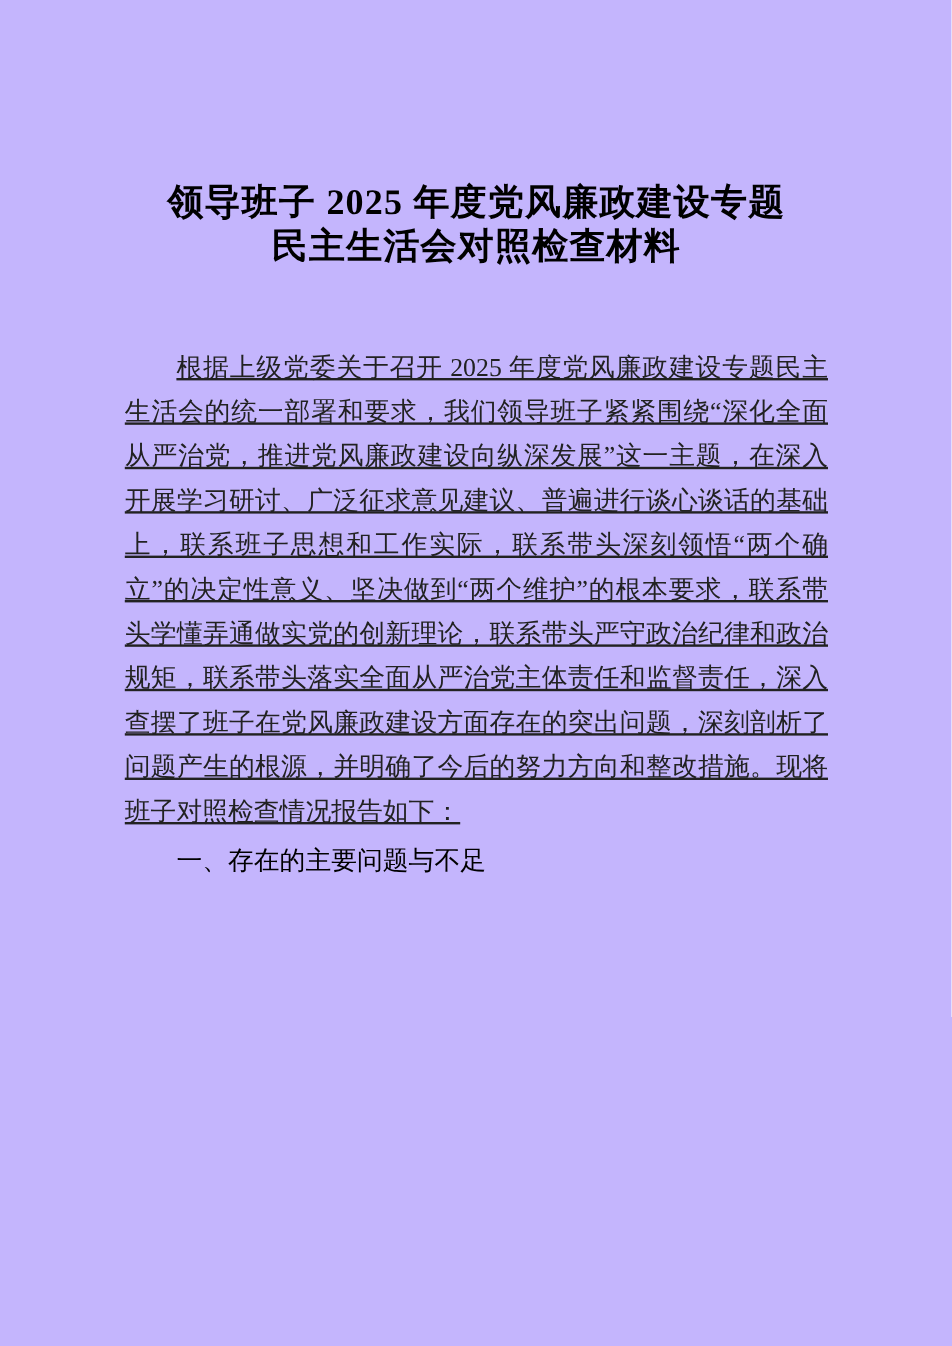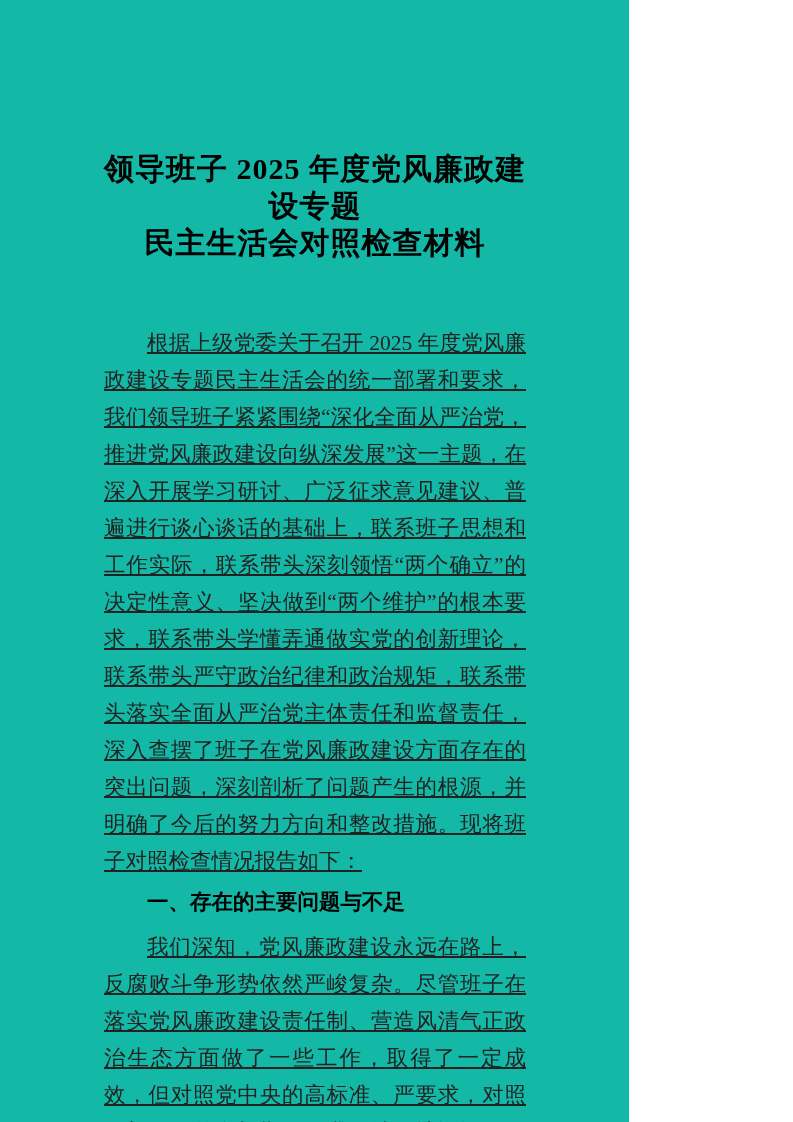--- a/index.html
+++ b/index.html
@@ -2,23 +2,23 @@
 <html><head>
 <meta charset="utf-8">
 <style>
   html, body {
     margin: 0;
     padding: 0;
     background: #ffffff;
   }
   .page {
     position: relative;
-    width: 629px;
+    width: 793px;
     height: 1122px;
-    background: #14b8a6;
+    background: #c4b5fd;
     box-sizing: border-box;
     padding: 150px 103px 0 104px;
     overflow: hidden;
     font-family: "Liberation Serif", "DejaVu Serif", serif;
   }
   .doc-title {
     margin: 0 0 64px 0;
     text-align: center;
     font-size: 30px;
     line-height: 37px;
@@ -33,37 +33,36 @@
     margin: 0;
     font-size: 21.5px;
     line-height: 37px;
     color: #222222;
     text-align: justify;
     text-indent: 2em;
     word-break: break-all;
     text-decoration: underline;
   }
   .section-heading {
-    margin: 4px 0 8px 0;
+    margin: 4px 0 24px 0;
     font-size: 21.5px;
     line-height: 37px;
-    font-weight: 700;
+    font-weight: 400;
     color: #000000;
     text-indent: 2em;
   }
 </style>
 </head>
 <body>
 
 <div class="page">
 
   <h1 class="doc-title">
     <span class="title-line">领导班子 2025 年度党风廉政建设专题</span>
     <span class="title-line">民主生活会对照检查材料</span>
   </h1>
 
   <p class="para">根据上级党委关于召开 2025 年度党风廉政建设专题民主生活会的统一部署和要求，我们领导班子紧紧围绕“深化全面从严治党，推进党风廉政建设向纵深发展”这一主题，在深入开展学习研讨、广泛征求意见建议、普遍进行谈心谈话的基础上，联系班子思想和工作实际，联系带头深刻领悟“两个确立”的决定性意义、坚决做到“两个维护”的根本要求，联系带头学懂弄通做实党的创新理论，联系带头严守政治纪律和政治规矩，联系带头落实全面从严治党主体责任和监督责任，深入查摆了班子在党风廉政建设方面存在的突出问题，深刻剖析了问题产生的根源，并明确了今后的努力方向和整改措施。现将班子对照检查情况报告如下：</p>
 
   <h2 class="section-heading">一、存在的主要问题与不足</h2>
 
-  <p class="para">我们深知，党风廉政建设永远在路上，反腐败斗争形势依然严峻复杂。尽管班子在落实党风廉政建设责任制、营造风清气正政治生态方面做了一些工作，取得了一定成效，但对照党中央的高标准、严要求，对照干部职工的殷切期盼，我们清醒地认识到，班子自身在思想、政治、作风、能力、廉洁等方面仍然存在一些不容忽视的差距和不足。</p>
 
 </div>
 
 </body></html>

